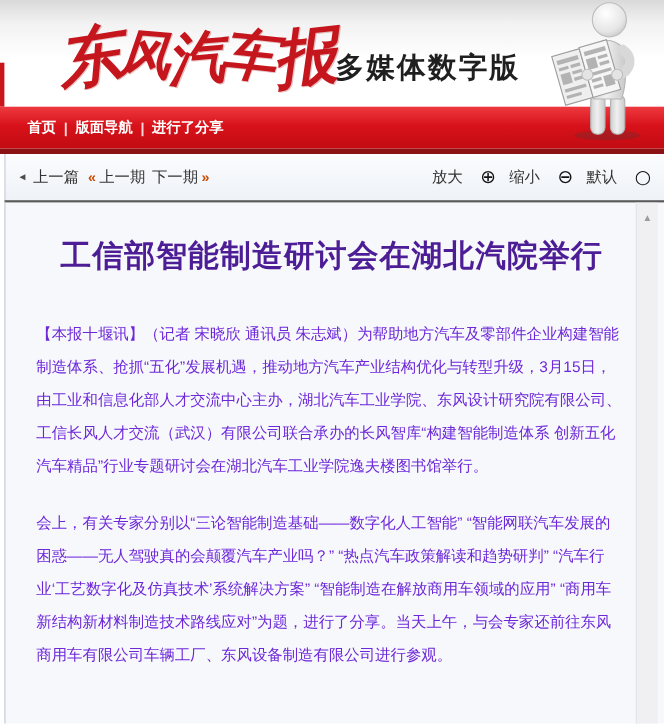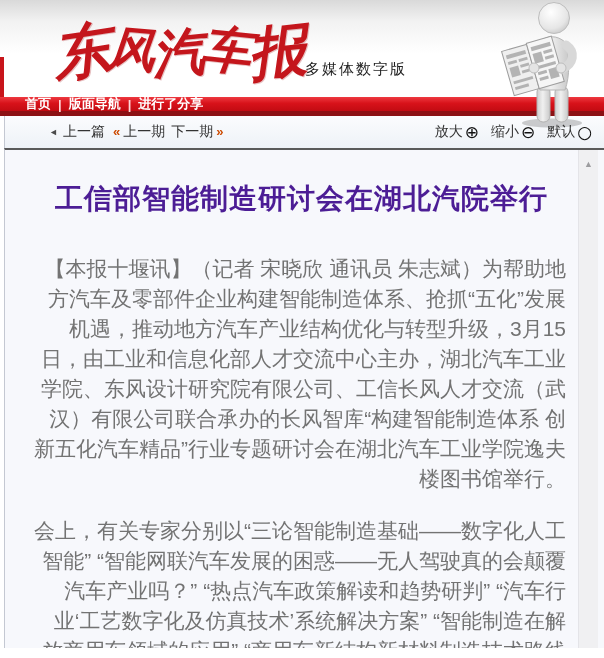--- a/index.html
+++ b/index.html
@@ -14,58 +14,58 @@
   .logo { position:absolute; left:52px; top:8px; width:250px; height:84px;
     font-family:"DejaVu Serif", serif; font-style:italic; font-weight:bold;
     color:#c4161c; white-space:nowrap; line-height:84px; letter-spacing:-3px;
     text-shadow:1px 1px 0 rgba(160,10,15,.25); }
   .logo span { display:inline-block; }
   .lg0 { font-size:58px; transform:rotate(-9deg) translateY(2px); }
   .lg1 { font-size:48px; transform:rotate(5deg) translateY(-4px); }
   .lg2 { font-size:52px; transform:rotate(-5deg) translateY(1px); }
   .lg3 { font-size:50px; transform:rotate(6deg) translateY(-3px); }
   .lg4 { font-size:58px; transform:rotate(-6deg) translateY(2px); }
-  .subtitle { position:absolute; left:305px; top:60px; font-size:15px; font-weight:normal;
+  .subtitle { position:absolute; left:305px; top:44px; font-size:26px; font-weight:bold;
     color:#1f1f1f; letter-spacing:2px; }
   .figure { position:absolute; top:0; right:6px; width:100px; height:128px; z-index:5; }
 
   
-  .navbar { position:relative; height:14px; z-index:1;
+  .navbar { position:relative; height:38px; z-index:1;
     background:linear-gradient(to bottom, #ee3940 0%, #d8121a 45%, #c20b12 100%);
     display:flex; align-items:center; padding-left:25px; }
   .navbar a { color:#ffffff; font-size:13px; font-weight:bold; text-decoration:none; }
   .nav-sep { color:#ffd7d8; font-size:13px; margin:0 7px; font-weight:bold; }
   .nav-underline { height:5px; background:#8c1114; }
 
   
-  .toolbar { height:32px; background:linear-gradient(to bottom,#fbfcfe,#eef2f7);
+  .toolbar { height:42px; background:linear-gradient(to bottom,#fbfcfe,#eef2f7);
     border-left:1px solid #c4c8d2; margin-left:4px;
-    display:flex; align-items:center; font-size:14px; color:#333;padding-left:33px; }
+    display:flex; align-items:center; font-size:14px; color:#333; }
   .prev-article { margin-left:11px; cursor:pointer; white-space:nowrap; }
   .tri { font-size:9px; color:#4a4a4a; margin-right:5px; vertical-align:1px; }
   .tb-date { margin-left:72px; white-space:nowrap; }
   .issue-nav { margin-left:8px; white-space:nowrap; }
   .issue-arrow { color:#cc4a00; font-size:13px; font-weight:bold; }
   .issue-link { cursor:pointer; margin:0 3px;text-align:right; }
   .zoom-group { margin-left:auto; margin-right:12px; white-space:nowrap; display:flex; align-items:center; gap:4px; }
-  .zoom-btn { cursor:pointer; display:flex; align-items:center; gap:2px; margin-left:8px; }
+  .zoom-btn { cursor:pointer; display:flex; align-items:center; gap:16px; margin-left:8px; }
   .circle-icon { font-size:17px; line-height:1; color:#111; font-family:"DejaVu Sans", sans-serif; }
 
   
   .content { position:relative; height:500px; margin-left:4px;
     border-left:1px solid #c4c8d2; border-top:2px solid #5a5a5a;
     background:#f7f8fc; overflow:hidden; }
   .scroll-strip { position:absolute; top:0; right:6px; width:20px; height:100%;
     background:#f0f0f2; border-left:1px solid #e4e4e8; text-align:center; }
   .scroll-up { display:block; margin-top:9px; font-size:9px; color:#9c9c9f; cursor:pointer; }
   .article-title { margin:30px 40px 36px 34px; text-align:center;
     font-size:28px; font-weight:bold; color:#4c1d95; letter-spacing:1px; }
   .article-body { padding:0 38px 0 28px; }
-  .article-body p { font-size:21px; line-height:30px; color:#737373; margin-bottom:22px;
-    text-align:right; word-break:break-all; }
+  .article-body p { font-size:14px; line-height:30px; color:#6d28d9; margin-bottom:22px;
+    text-align:left; word-break:break-all; }
 </style>
 </head>
 <body>
 
 <div class="page">
 
   <header class="masthead">
     <div class="left-stripe"></div>
     <div class="logo"><span class="lg0">东</span><span class="lg1">风</span><span class="lg2">汽</span><span class="lg3">车</span><span class="lg4">报</span></div>
     <div class="subtitle">多媒体数字版</div>

